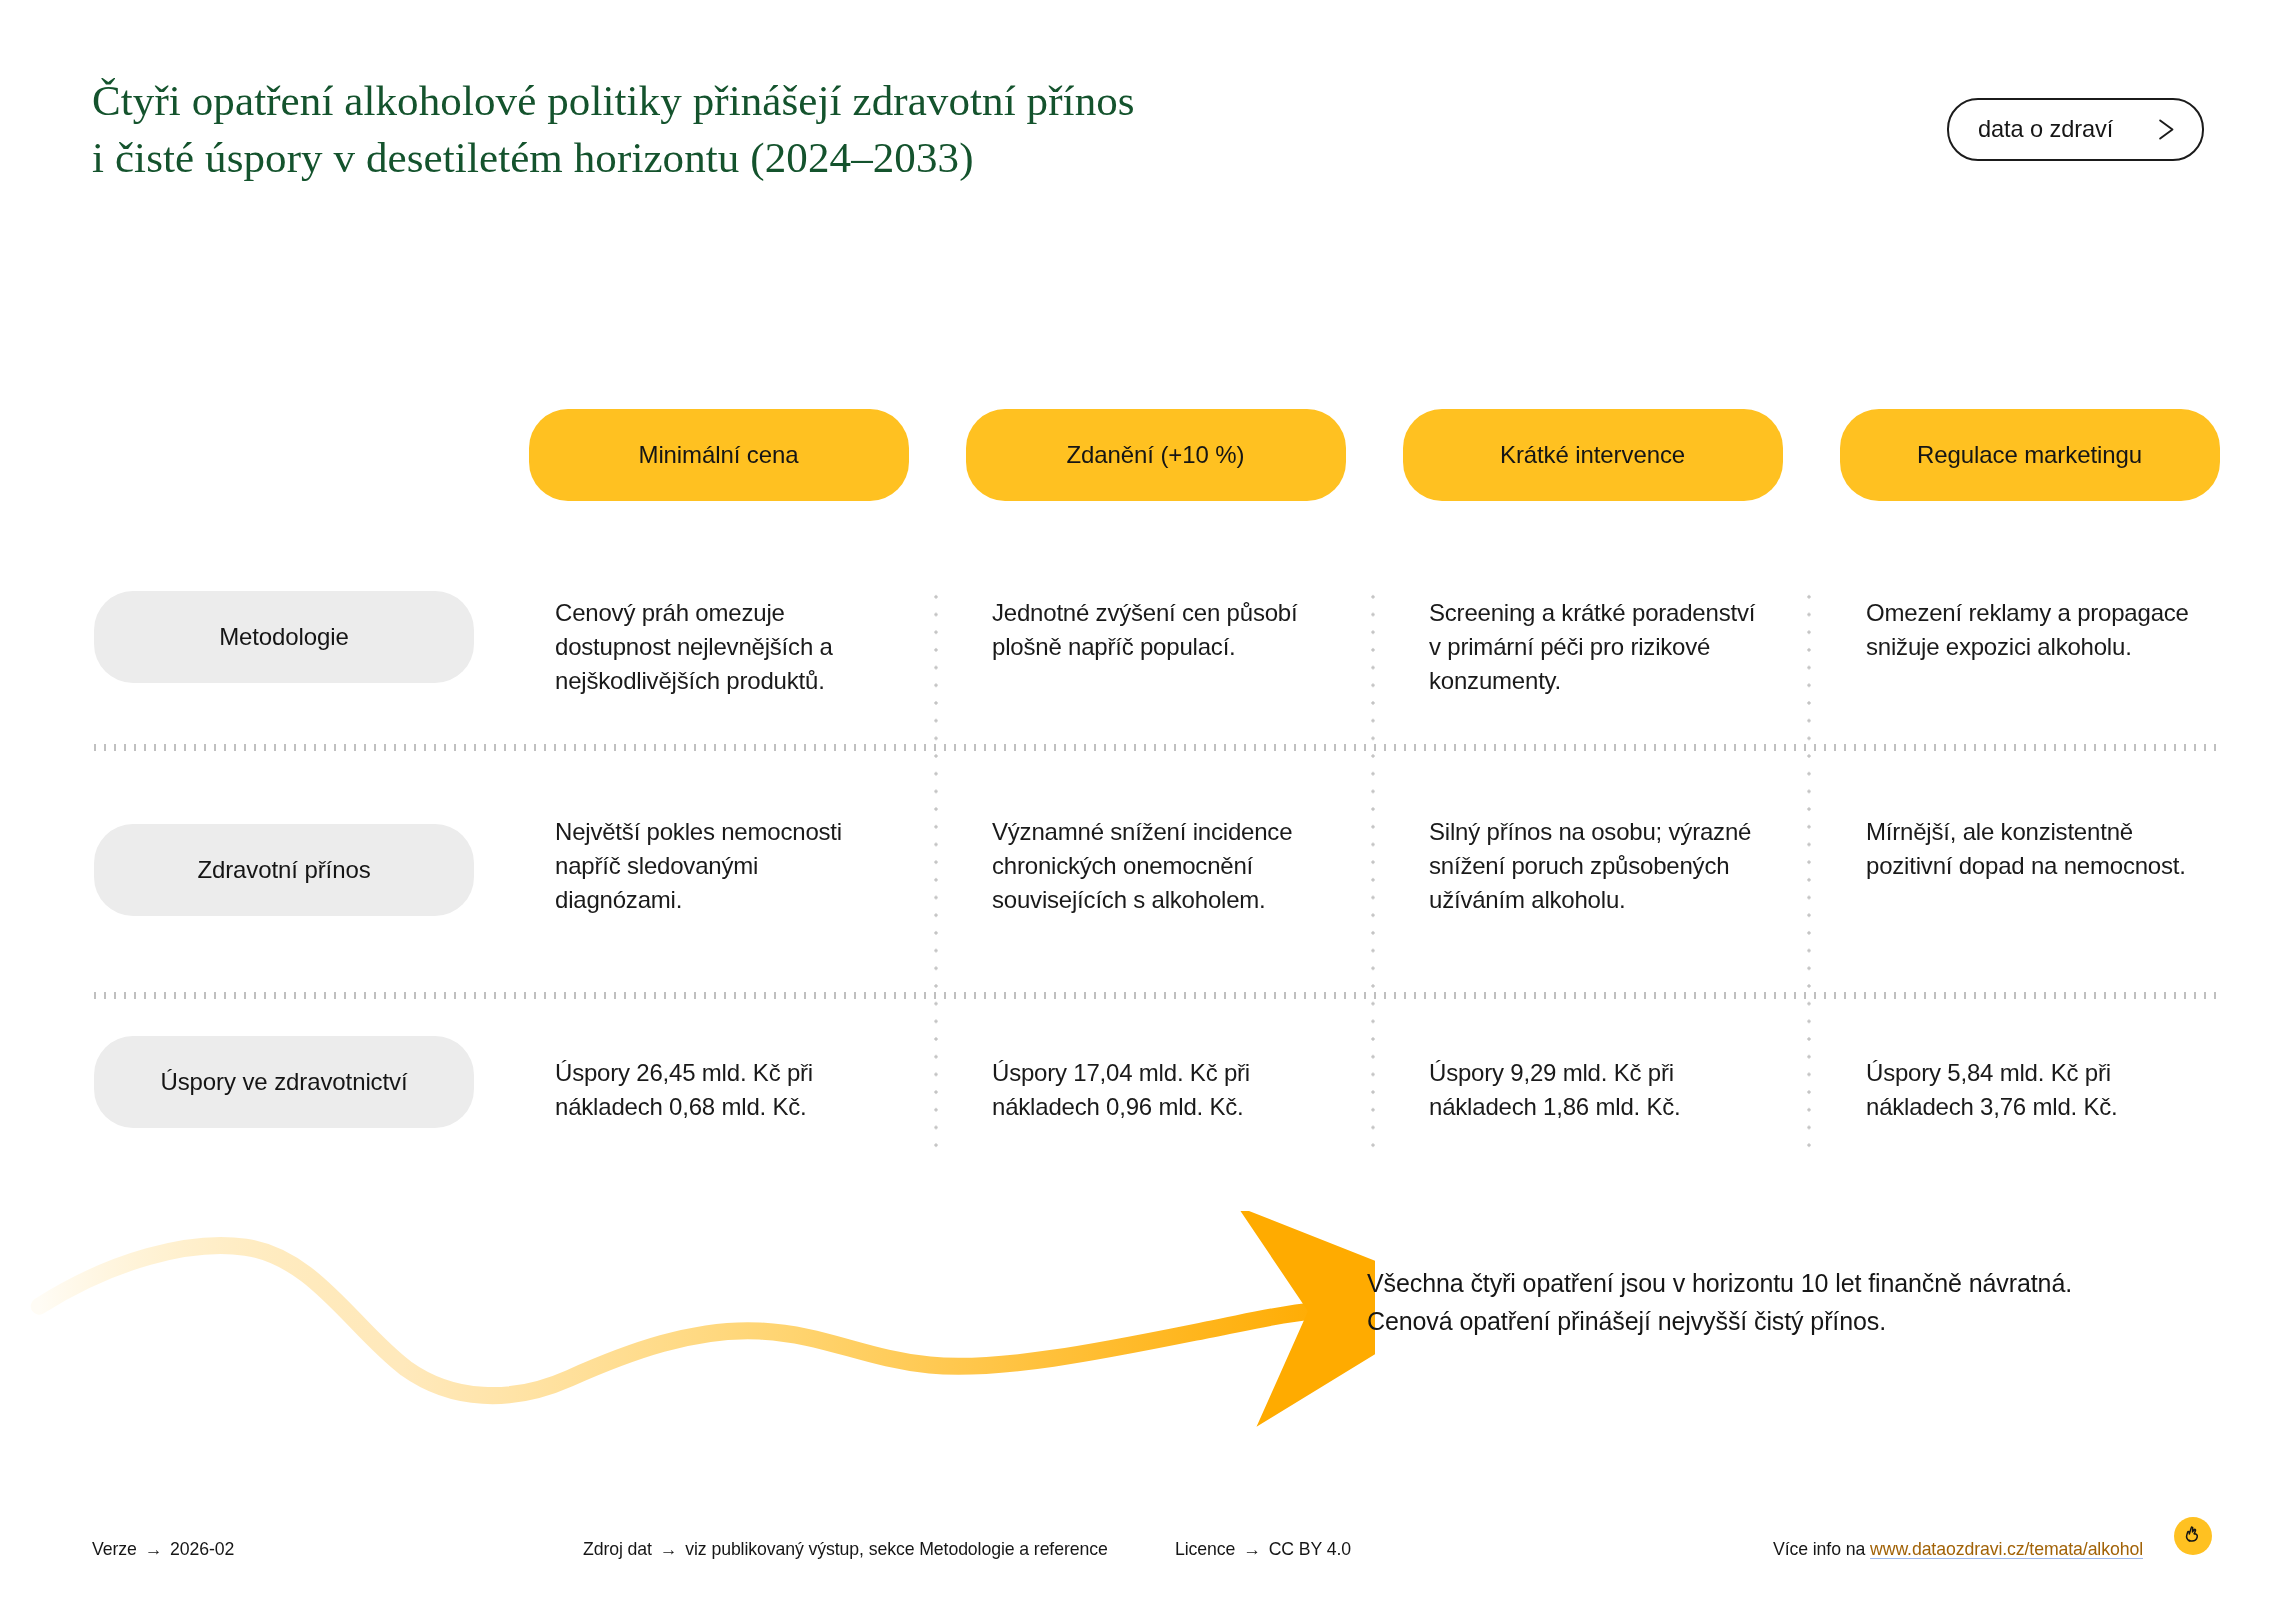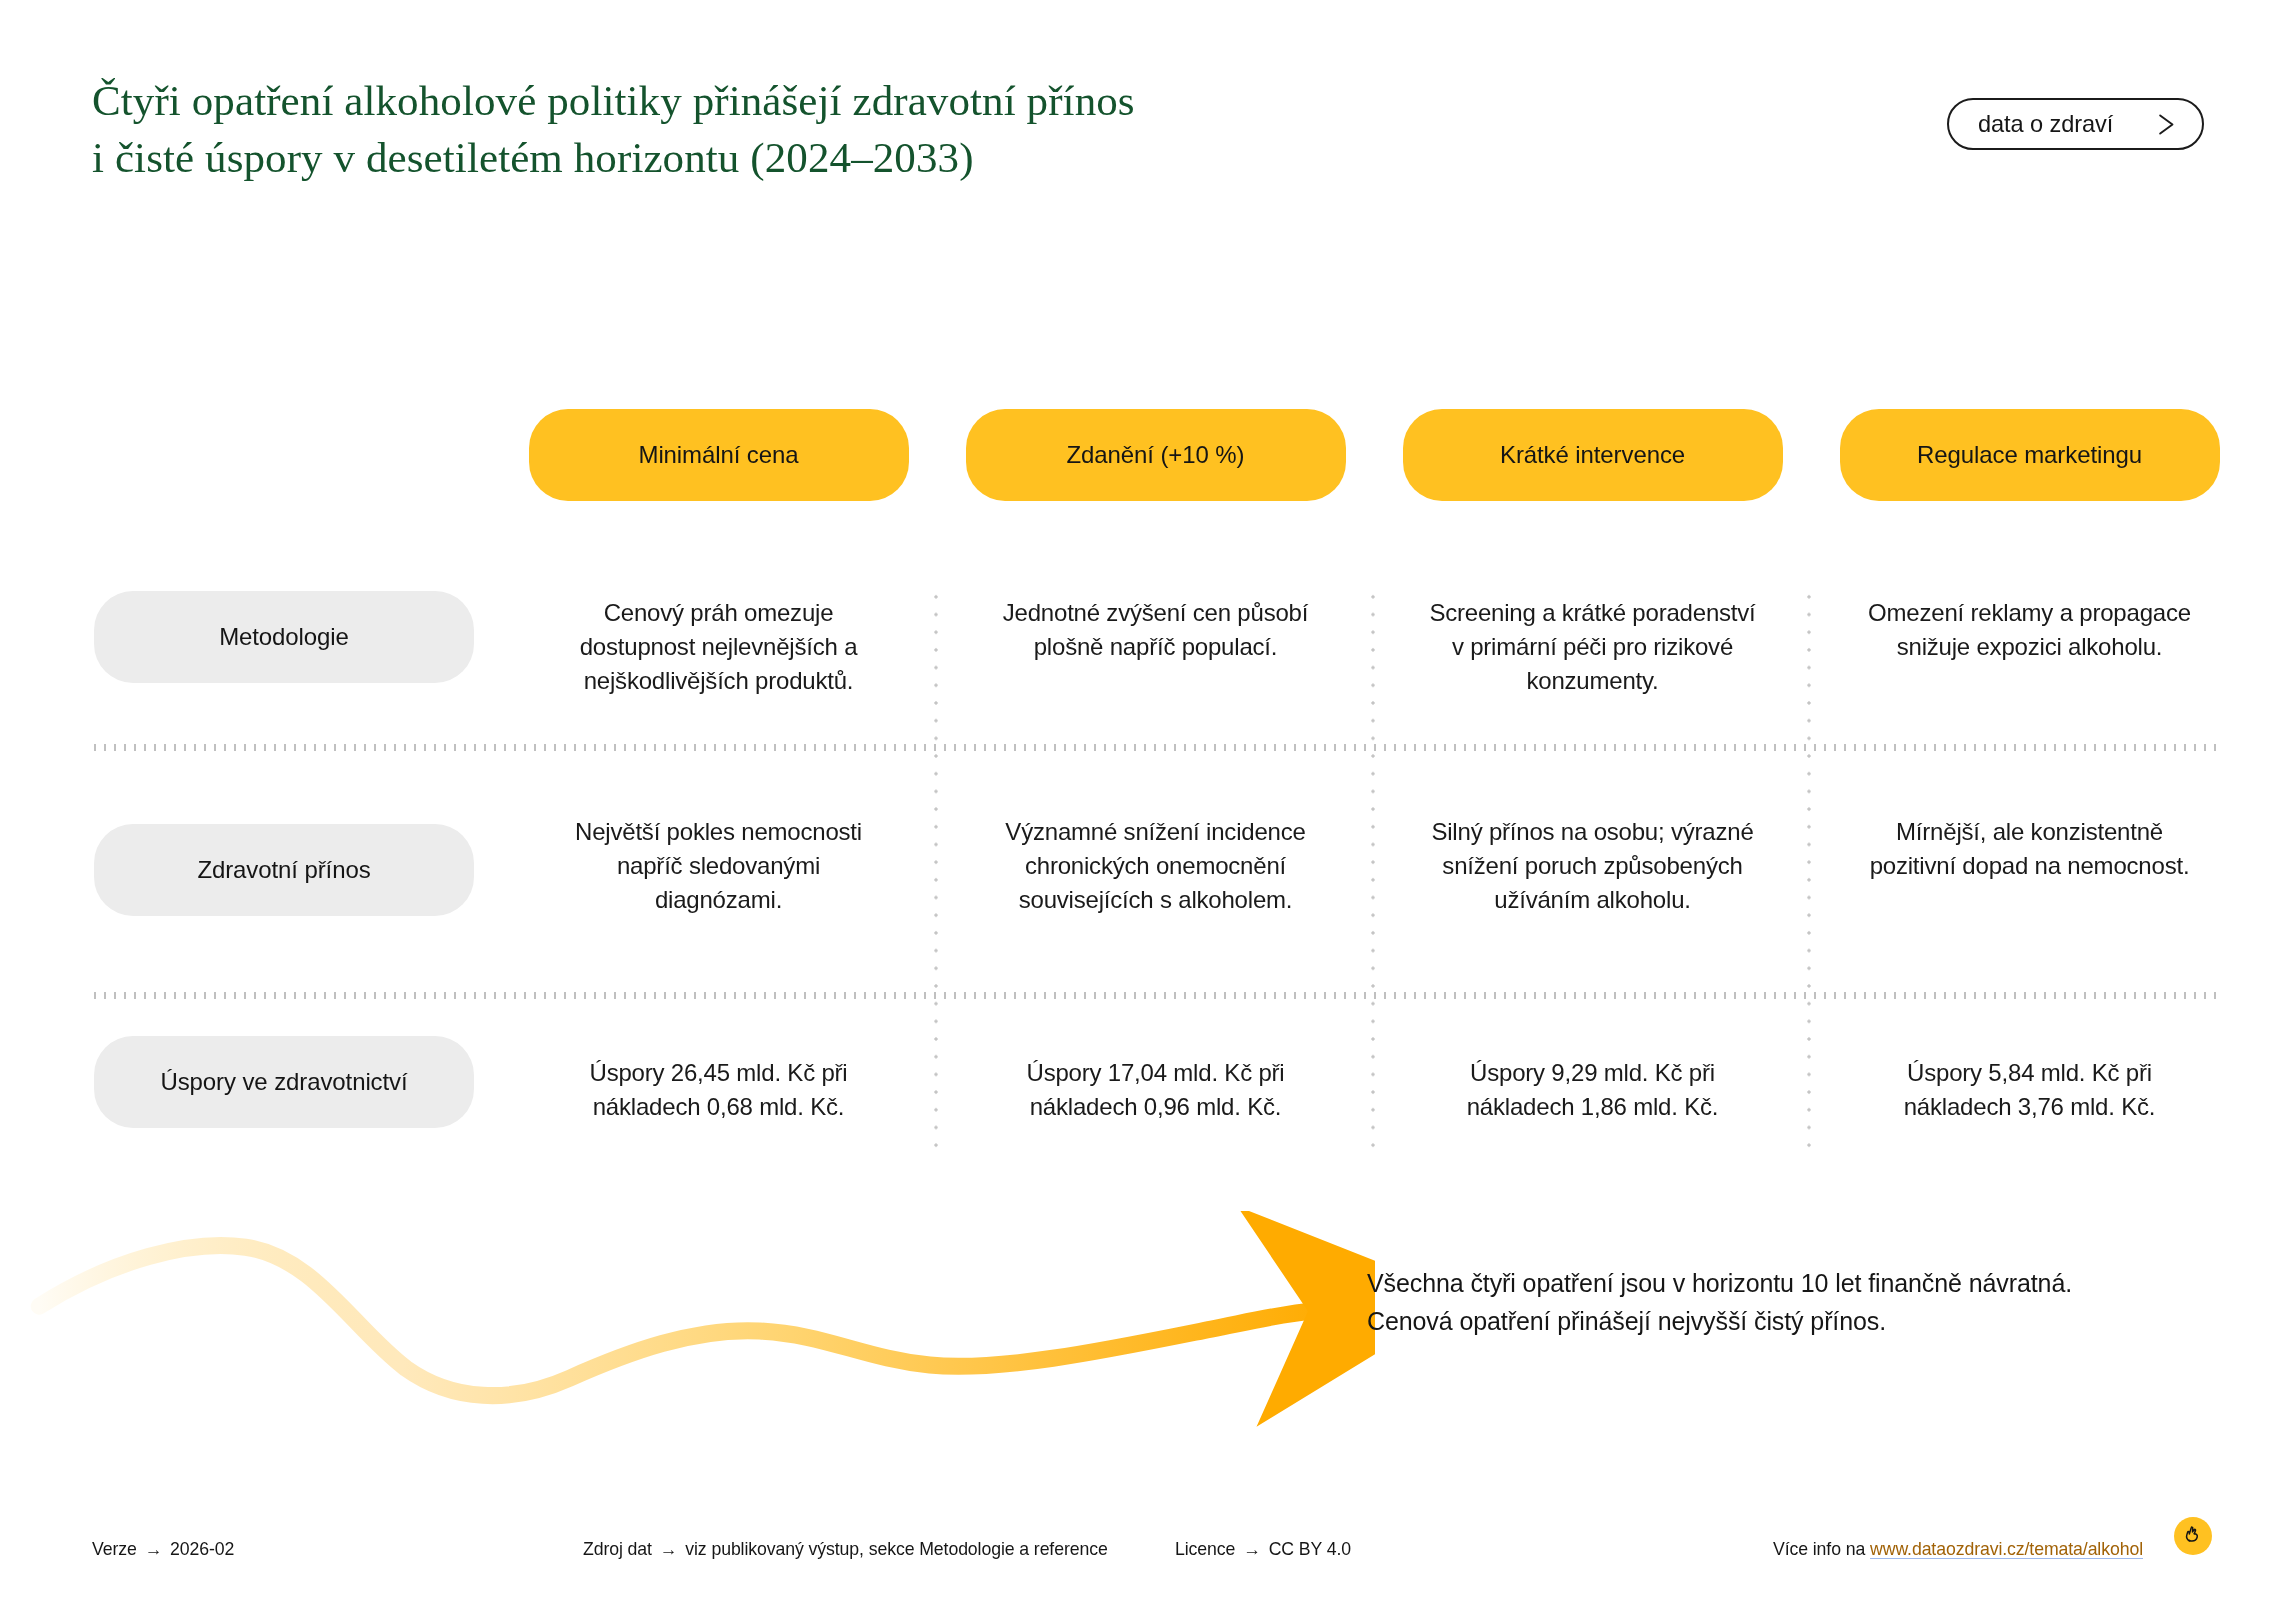--- a/index.html
+++ b/index.html
@@ -8,40 +8,40 @@
     font-family:"Liberation Sans",sans-serif;color:#161616;overflow:hidden;
   }
   
   .title{
     position:absolute;left:92px;top:73px;
     font-family:"Liberation Serif","DejaVu Serif",serif;
     font-size:43px;font-weight:400;line-height:1.32;color:#14532d;letter-spacing:0.1px;
   }
   
   .cta{
-    position:absolute;left:1947px;top:98px;width:257px;height:52px;box-sizing:border-box;
+    position:absolute;left:1947px;top:98px;width:257px;height:63px;box-sizing:border-box;
     border:2px solid #1b1b1b;border-radius:31px;background:#fff;
     display:flex;align-items:center;justify-content:space-between;
     padding:0 25px 0 29px;cursor:pointer;
   }
   .cta .cta-label{font-size:23.6px;font-weight:500;color:#161616;letter-spacing:-0.1px;}
   .cta svg{display:block;}
   
   .row{position:absolute;left:94px;display:flex;align-items:flex-start;}
   .cell{width:437px;display:flex;justify-content:center;}
   .label-cell{width:406px;justify-content:flex-start;}
   .pill{
     width:380px;height:92px;border-radius:39px;box-sizing:border-box;
     display:flex;align-items:center;justify-content:center;
     font-size:24px;font-weight:400;letter-spacing:-0.1px;color:#151515;
   }
   .pill.yellow{background:#FFC121;}
   .pill.gray{background:#ECECEC;}
   .cell-text{
-    max-width:327px;text-align:center;
+    max-width:327px;text-align:left;
     font-size:24px;font-weight:400;line-height:1.42;letter-spacing:-0.2px;color:#1a1a1a;
   }
   .row-1 .cell-text{margin-top:5.2px;}
   .row-2 .pill{margin-top:9.2px;}
   .row-3 .cell-text{margin-top:19.6px;}
   
   .vdivider{
     position:absolute;top:588px;height:563px;width:3.9px;
     background-image:radial-gradient(circle,#c4c4c4 1.4px,rgba(0,0,0,0) 1.8px);
     background-size:3.9px 17.7px;background-repeat:repeat-y;

